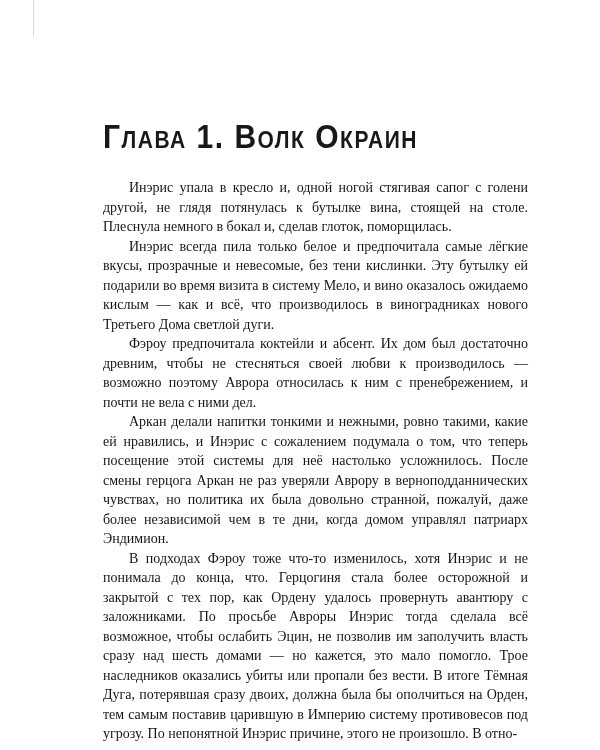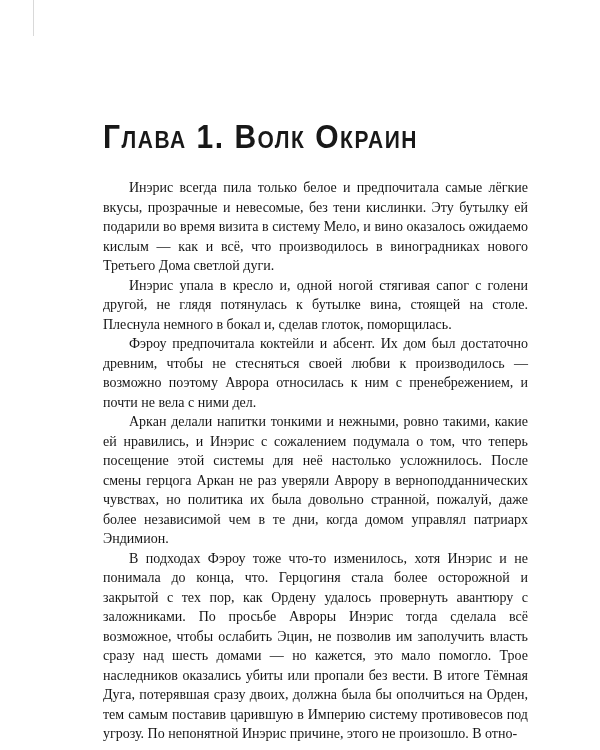--- a/index.html
+++ b/index.html
@@ -54,19 +54,19 @@
 </style>
 </head>
 <body>
 
 <div class="scan-artifact"></div>
 
 <div class="page">
   <h1 class="chapter-heading">Глава 1. Волк Окраин</h1>
 
   <div class="body-text">
+    <p>Инэрис упала в кресло и, одной ногой стягивая сапог с голени другой, не глядя потянулась к бутылке вина, стоящей на столе. Плеснула немного в бокал и, сделав глоток, поморщилась.</p>
     <p>Инэрис всегда пила только белое и предпочитала самые лёгкие вкусы, прозрачные и невесомые, без тени кислинки. Эту бутылку ей подарили во время визита в систему Мело, и вино оказалось ожидаемо кислым — как и всё, что производилось в виноградниках нового Третьего Дома светлой дуги.</p>
-    <p>Инэрис упала в кресло и, одной ногой стягивая сапог с голени другой, не глядя потянулась к бутылке вина, стоящей на столе. Плеснула немного в бокал и, сделав глоток, поморщилась.</p>
     <p>Фэроу предпочитала коктейли и абсент. Их дом был достаточно древним, чтобы не стесняться своей любви к производилось — возможно поэтому Аврора относилась к ним с пренебрежением, и почти не вела с ними дел.</p>
     <p>Аркан делали напитки тонкими и нежными, ровно такими, какие ей нравились, и Инэрис с сожалением подумала о том, что теперь посещение этой системы для неё настолько усложнилось. После смены герцога Аркан не раз уверяли Аврору в верноподданнических чувствах, но политика их была довольно странной, пожалуй, даже более независимой чем в те дни, когда домом управлял патриарх Эндимион.</p>
     <p>В подходах Фэроу тоже что-то изменилось, хотя Инэрис и не понимала до конца, что. Герцогиня стала более осторожной и закрытой с тех пор, как Ордену удалось провернуть авантюру с заложниками. По просьбе Авроры Инэрис тогда сделала всё возможное, чтобы ослабить Эцин, не позволив им заполучить власть сразу над шесть домами — но кажется, это мало помогло. Трое наследников оказались убиты или пропали без вести. В итоге Тёмная Дуга, потерявшая сразу двоих, должна была бы ополчиться на Орден, тем самым поставив царившую в Империю систему противовесов под угрозу. По непонятной Инэрис причине, этого не произошло. В отно-</p>
   </div>
 </div>
 
 </body></html>

